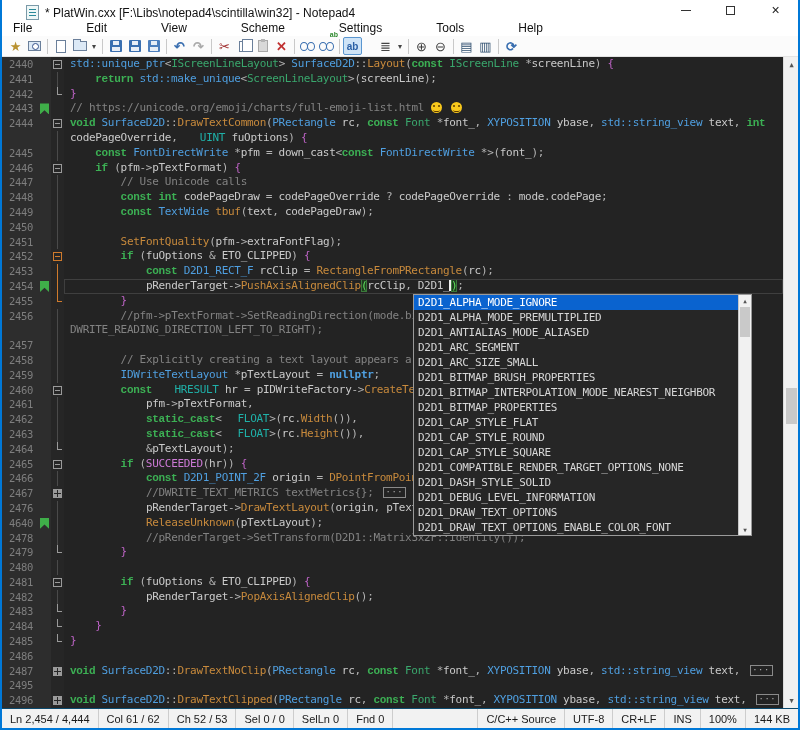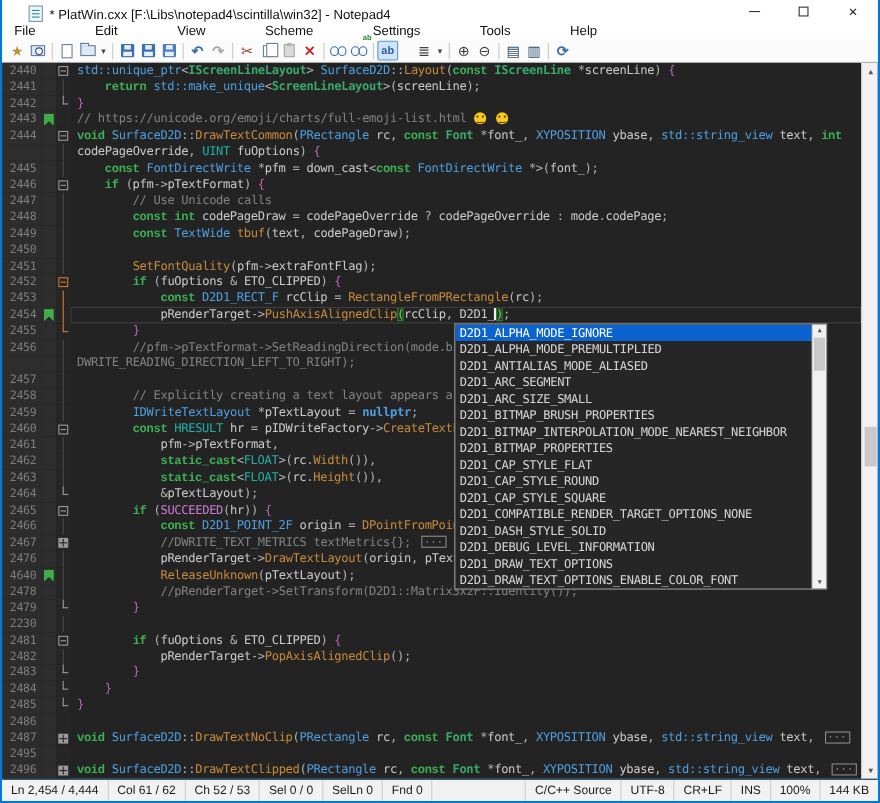--- a/index.html
+++ b/index.html
@@ -71,22 +71,22 @@
   .f-corner { position:absolute; left:6px; top:0; width:5px; height:8px; border-left:1px solid #9a9a9a; border-bottom:1px solid #9a9a9a; }
   .f-corner.a { border-color:var(--fold-active); }
   .f-box { position:absolute; left:2px; top:3px; width:9px; height:9px; background:#9a9a9a; }
   .f-box::before { content:""; position:absolute; left:1px; right:1px; top:4px; height:1px; background:#262626; }
   .f-box::after { content:""; position:absolute; top:1px; bottom:1px; left:4px; width:1px; background:#262626; }
   .code { flex:1; color:var(--default-text); padding-left:6px; overflow:hidden; }
   .row.cur .code { outline:1px solid #3f3f3f; outline-offset:-1px; }
   .tok-d { color:var(--default-text); }
   .tok-kw { color:var(--keyword); font-weight:bold;font-family:Liberation Mono, monospace; }
   .tok-ty { color:var(--type-blue); }
-  .tok-t3 { color:var(--type-green);font-weight:bold; }
-  .tok-t2 { color:var(--type-teal); }
+  .tok-t3 { color:var(--type-green); }
+  .tok-t2 { color:var(--type-teal);margin-left:16px; }
   .tok-fn { color:var(--function); }
   .tok-cm { color:var(--comment); }
   .tok-op { color:var(--operator); }
   .tok-br { color:var(--brace); }
   .tok-mc { color:var(--macro); }
   .tok-nu { color:var(--type-blue); font-weight:bold; }
   .tok-mt { color:var(--match-fg); background:var(--match-bg); outline:1px solid #3a7a3a; outline-offset:-1px; }
   .tok-fe { display:inline-block; border:1px solid #8a8a8a; color:#b8b8b8; font-size:8px; line-height:9px; padding:0 2px; margin-left:3px; vertical-align:1px; letter-spacing:1px; }
   .caret { display:inline-block; width:1.5px; height:12px; background:#f0f0f0; vertical-align:-2px; }
   .emoji { display:inline-block; width:11px; height:11px; border-radius:50%; background:#f8c81c; position:relative; vertical-align:-2px; margin:0 1px; }
@@ -232,21 +232,21 @@
         <div class="row"><span class="lnum">2462</span><span class="mark"></span><span class="fold"><i class="f-line"></i></span><span class="code"><span class="tok-d">            </span><span class="tok-kw">static_cast</span><span class="tok-op">&lt;</span><span class="tok-t2">FLOAT</span><span class="tok-op">&gt;(</span><span class="tok-d">rc</span><span class="tok-op">.</span><span class="tok-fn">Width</span><span class="tok-op">()),</span></span></div>
         <div class="row"><span class="lnum">2463</span><span class="mark"></span><span class="fold"><i class="f-line"></i></span><span class="code"><span class="tok-d">            </span><span class="tok-kw">static_cast</span><span class="tok-op">&lt;</span><span class="tok-t2">FLOAT</span><span class="tok-op">&gt;(</span><span class="tok-d">rc</span><span class="tok-op">.</span><span class="tok-fn">Height</span><span class="tok-op">()),</span></span></div>
         <div class="row"><span class="lnum">2464</span><span class="mark"></span><span class="fold"><i class="f-corner"></i></span><span class="code"><span class="tok-d">            </span><span class="tok-op">&amp;</span><span class="tok-d">pTextLayout</span><span class="tok-op">);</span></span></div>
         <div class="row"><span class="lnum">2465</span><span class="mark"></span><span class="fold"><i class="f-minus"></i></span><span class="code"><span class="tok-d">        </span><span class="tok-kw">if</span><span class="tok-d"> </span><span class="tok-op">(</span><span class="tok-mc">SUCCEEDED</span><span class="tok-op">(</span><span class="tok-d">hr</span><span class="tok-op">)) </span><span class="tok-br">{</span></span></div>
         <div class="row"><span class="lnum">2466</span><span class="mark"></span><span class="fold"><i class="f-line"></i></span><span class="code"><span class="tok-d">            </span><span class="tok-kw">const</span><span class="tok-d"> </span><span class="tok-ty">D2D1_POINT_2F</span><span class="tok-d"> origin</span><span class="tok-op"> = </span><span class="tok-fn">DPointFromPoint</span></span></div>
         <div class="row"><span class="lnum">2467</span><span class="mark"></span><span class="fold"><i class="f-box"></i></span><span class="code"><span class="tok-d">            </span><span class="tok-cm">//DWRITE_TEXT_METRICS textMetrics{}; </span><span class="tok-fe">···</span></span></div>
         <div class="row"><span class="lnum">2476</span><span class="mark"></span><span class="fold"><i class="f-line"></i></span><span class="code"><span class="tok-d">            </span><span class="tok-d">pRenderTarget</span><span class="tok-op">-&gt;</span><span class="tok-fn">DrawTextLayout</span><span class="tok-op">(</span><span class="tok-d">origin</span><span class="tok-op">, </span><span class="tok-d">pTextL</span></span></div>
         <div class="row"><span class="lnum">4640</span><span class="mark"><i class="bm"></i></span><span class="fold"><i class="f-line"></i></span><span class="code"><span class="tok-d">            </span><span class="tok-fn">ReleaseUnknown</span><span class="tok-op">(</span><span class="tok-d">pTextLayout</span><span class="tok-op">);</span></span></div>
         <div class="row"><span class="lnum">2478</span><span class="mark"></span><span class="fold"><i class="f-line"></i></span><span class="code"><span class="tok-d">            </span><span class="tok-cm">//pRenderTarget-&gt;SetTransform(D2D1::Matrix3x2F::Identity());</span></span></div>
         <div class="row"><span class="lnum">2479</span><span class="mark"></span><span class="fold"><i class="f-corner"></i></span><span class="code"><span class="tok-d">        </span><span class="tok-br">}</span></span></div>
-        <div class="row"><span class="lnum">2230</span><span class="mark"></span><span class="fold"><i class="f-line"></i></span><span class="code"></span></div>
+        <div class="row"><span class="lnum">2480</span><span class="mark"></span><span class="fold"><i class="f-line"></i></span><span class="code"></span></div>
         <div class="row"><span class="lnum">2481</span><span class="mark"></span><span class="fold"><i class="f-minus"></i></span><span class="code"><span class="tok-d">        </span><span class="tok-kw">if</span><span class="tok-d"> </span><span class="tok-op">(</span><span class="tok-d">fuOptions</span><span class="tok-op"> &amp; </span><span class="tok-d">ETO_CLIPPED</span><span class="tok-op">) </span><span class="tok-br">{</span></span></div>
         <div class="row"><span class="lnum">2482</span><span class="mark"></span><span class="fold"><i class="f-line"></i></span><span class="code"><span class="tok-d">            </span><span class="tok-d">pRenderTarget</span><span class="tok-op">-&gt;</span><span class="tok-fn">PopAxisAlignedClip</span><span class="tok-op">();</span></span></div>
         <div class="row"><span class="lnum">2483</span><span class="mark"></span><span class="fold"><i class="f-corner"></i></span><span class="code"><span class="tok-d">        </span><span class="tok-br">}</span></span></div>
         <div class="row"><span class="lnum">2484</span><span class="mark"></span><span class="fold"><i class="f-corner"></i></span><span class="code"><span class="tok-d">    </span><span class="tok-br">}</span></span></div>
         <div class="row"><span class="lnum">2485</span><span class="mark"></span><span class="fold"><i class="f-corner"></i></span><span class="code"><span class="tok-br">}</span></span></div>
         <div class="row"><span class="lnum">2486</span><span class="mark"></span><span class="fold"></span><span class="code"></span></div>
         <div class="row"><span class="lnum">2487</span><span class="mark"></span><span class="fold"><i class="f-box"></i></span><span class="code"><span class="tok-kw">void</span><span class="tok-d"> </span><span class="tok-ty">SurfaceD2D</span><span class="tok-op">::</span><span class="tok-fn">DrawTextNoClip</span><span class="tok-op">(</span><span class="tok-ty">PRectangle</span><span class="tok-d"> rc</span><span class="tok-op">, </span><span class="tok-kw">const</span><span class="tok-d"> </span><span class="tok-t3">Font</span><span class="tok-d"> </span><span class="tok-op">*</span><span class="tok-d">font_</span><span class="tok-op">, </span><span class="tok-ty">XYPOSITION</span><span class="tok-d"> ybase</span><span class="tok-op">, </span><span class="tok-ty">std::string_view</span><span class="tok-d"> text</span><span class="tok-op">, </span><span class="tok-fe">···</span></span></div>
         <div class="row"><span class="lnum">2495</span><span class="mark"></span><span class="fold"></span><span class="code"></span></div>
         <div class="row"><span class="lnum">2496</span><span class="mark"></span><span class="fold"><i class="f-box"></i></span><span class="code"><span class="tok-kw">void</span><span class="tok-d"> </span><span class="tok-ty">SurfaceD2D</span><span class="tok-op">::</span><span class="tok-fn">DrawTextClipped</span><span class="tok-op">(</span><span class="tok-ty">PRectangle</span><span class="tok-d"> rc</span><span class="tok-op">, </span><span class="tok-kw">const</span><span class="tok-d"> </span><span class="tok-t3">Font</span><span class="tok-d"> </span><span class="tok-op">*</span><span class="tok-d">font_</span><span class="tok-op">, </span><span class="tok-ty">XYPOSITION</span><span class="tok-d"> ybase</span><span class="tok-op">, </span><span class="tok-ty">std::string_view</span><span class="tok-d"> text</span><span class="tok-op">, </span><span class="tok-fe">···</span></span></div>
       </div>

